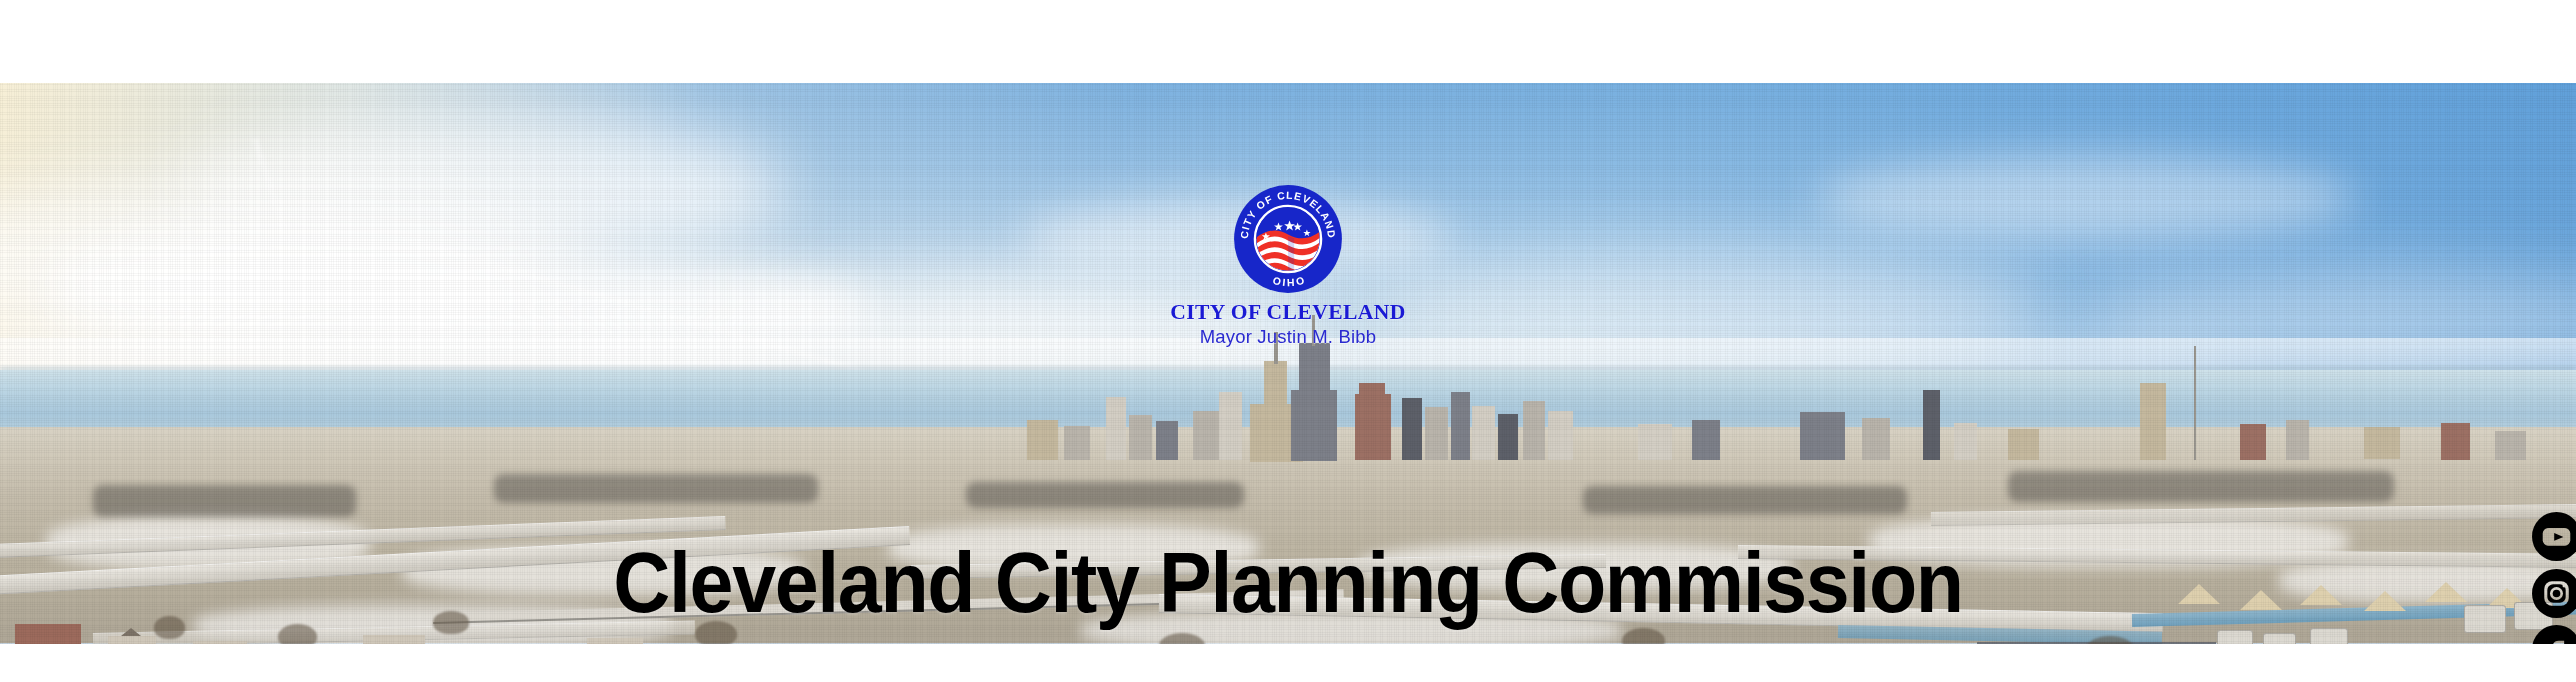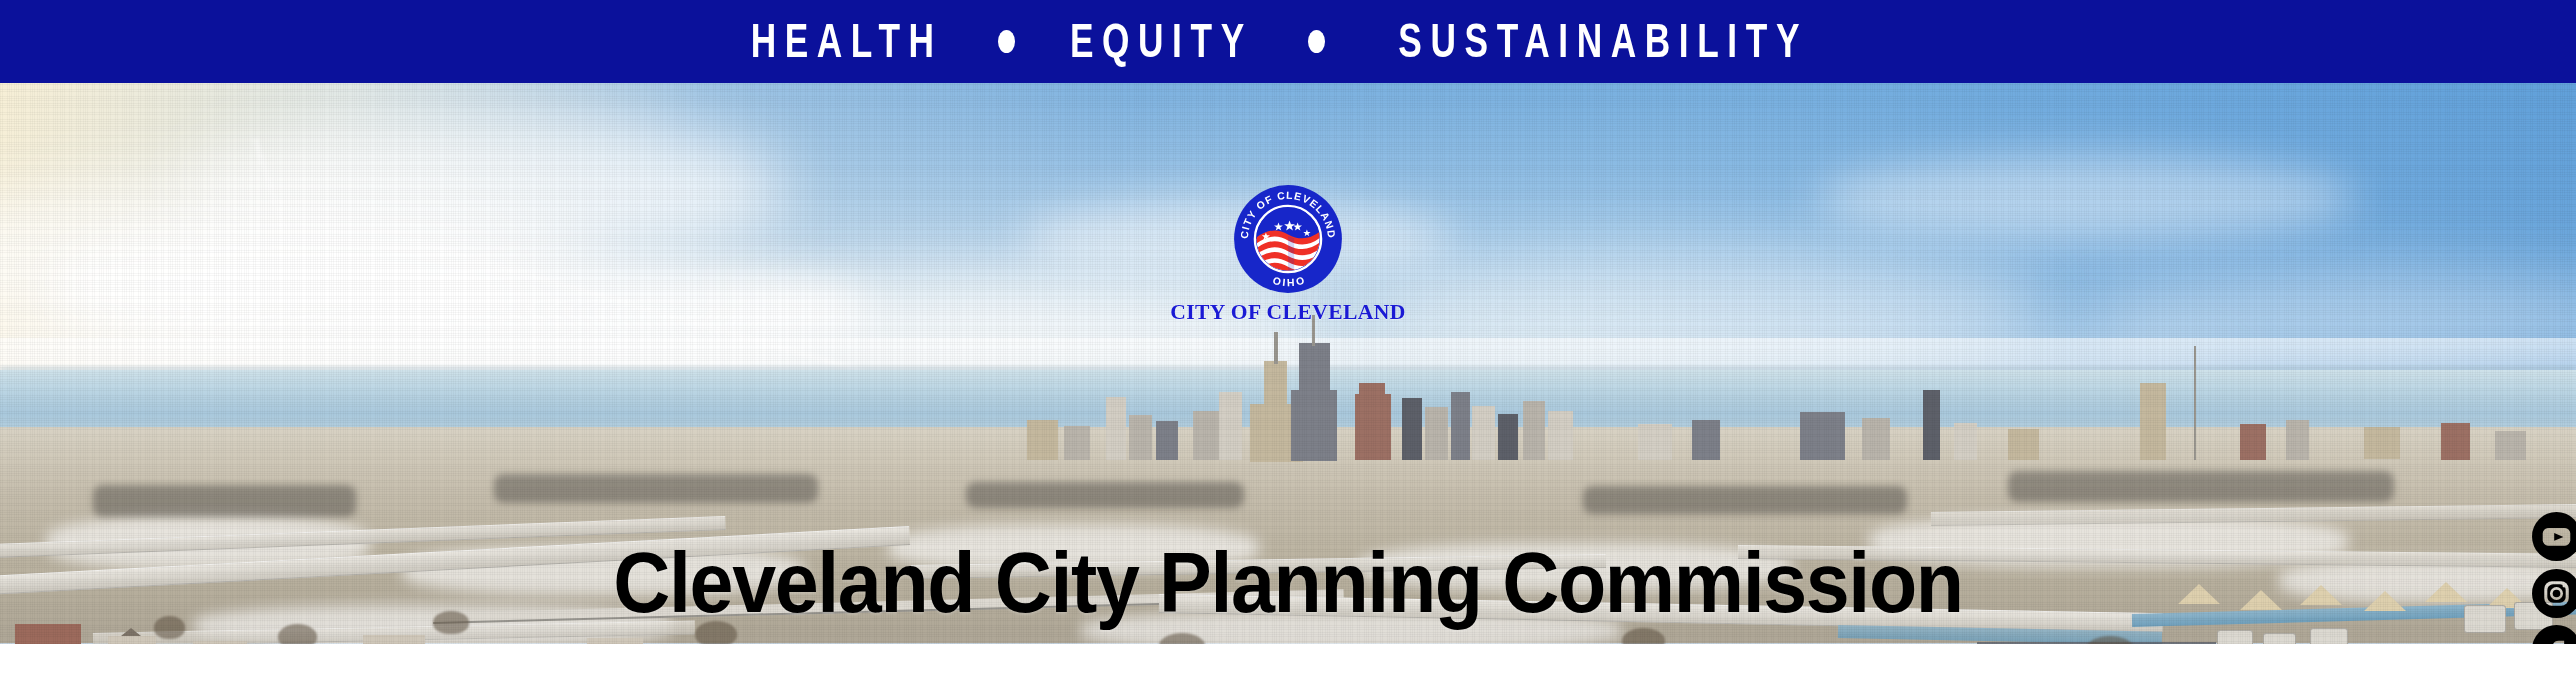--- a/index.html
+++ b/index.html
@@ -217,29 +217,20 @@
   #bottom-strip{
     position:absolute; left:0; top:644px;
     width:2576px; height:38px; background:#ffffff;
   }
 </style>
 </head>
 <body>
 
 <div id="page">
 
-  <div id="top-banner">
-    <div id="banner-inner">
-      <span class="banner-word">HEALTH</span>
-      <span class="banner-dot"></span>
-      <span class="banner-word">EQUITY</span>
-      <span class="banner-dot"></span>
-      <span class="banner-word">SUSTAINABILITY</span>
-    </div>
-  </div>
 
   <div id="hero">
     <div id="hero-photo">
 
       <div class="sky"></div>
 
       <div class="cloud2" style="left:-108px;  top:93px; width:695px; height:178px;"></div>
       <div class="cloud2" style="left:185px;   top:31px;  width:602px; height:154px;"></div>
       <div class="cloud" style="left:46px;    top:143px; width:479px; height:116px;"></div>
       <div class="cloud" style="left:332px;   top:178px; width:541px; height:100px;"></div>
@@ -411,20 +402,21 @@
             <textPath href="#ringTop" startOffset="50%" text-anchor="middle">CITY OF CLEVELAND</textPath>
           </text>
           <g transform="rotate(180 74 74)">
             <text font-family="Liberation Sans, sans-serif" font-size="13.5" font-weight="bold" fill="#ffffff" letter-spacing="1.4">
               <textPath href="#ringTop" startOffset="50%" text-anchor="middle">OHIO</textPath>
             </text>
           </g>
         </svg>
       </div>
       <div id="city-name">CITY OF CLEVELAND</div>
+      <div id="mayor-name">Mayor Justin M. Bibb</div>
     </div>
 
     <div id="hero-title">Cleveland City Planning Commission</div>
 
     <div id="social">
 
       <a class="social-icon" href="#">
         <svg viewBox="0 0 64 64" xmlns="http://www.w3.org/2000/svg">
           <defs>
             <mask id="ytmask">

